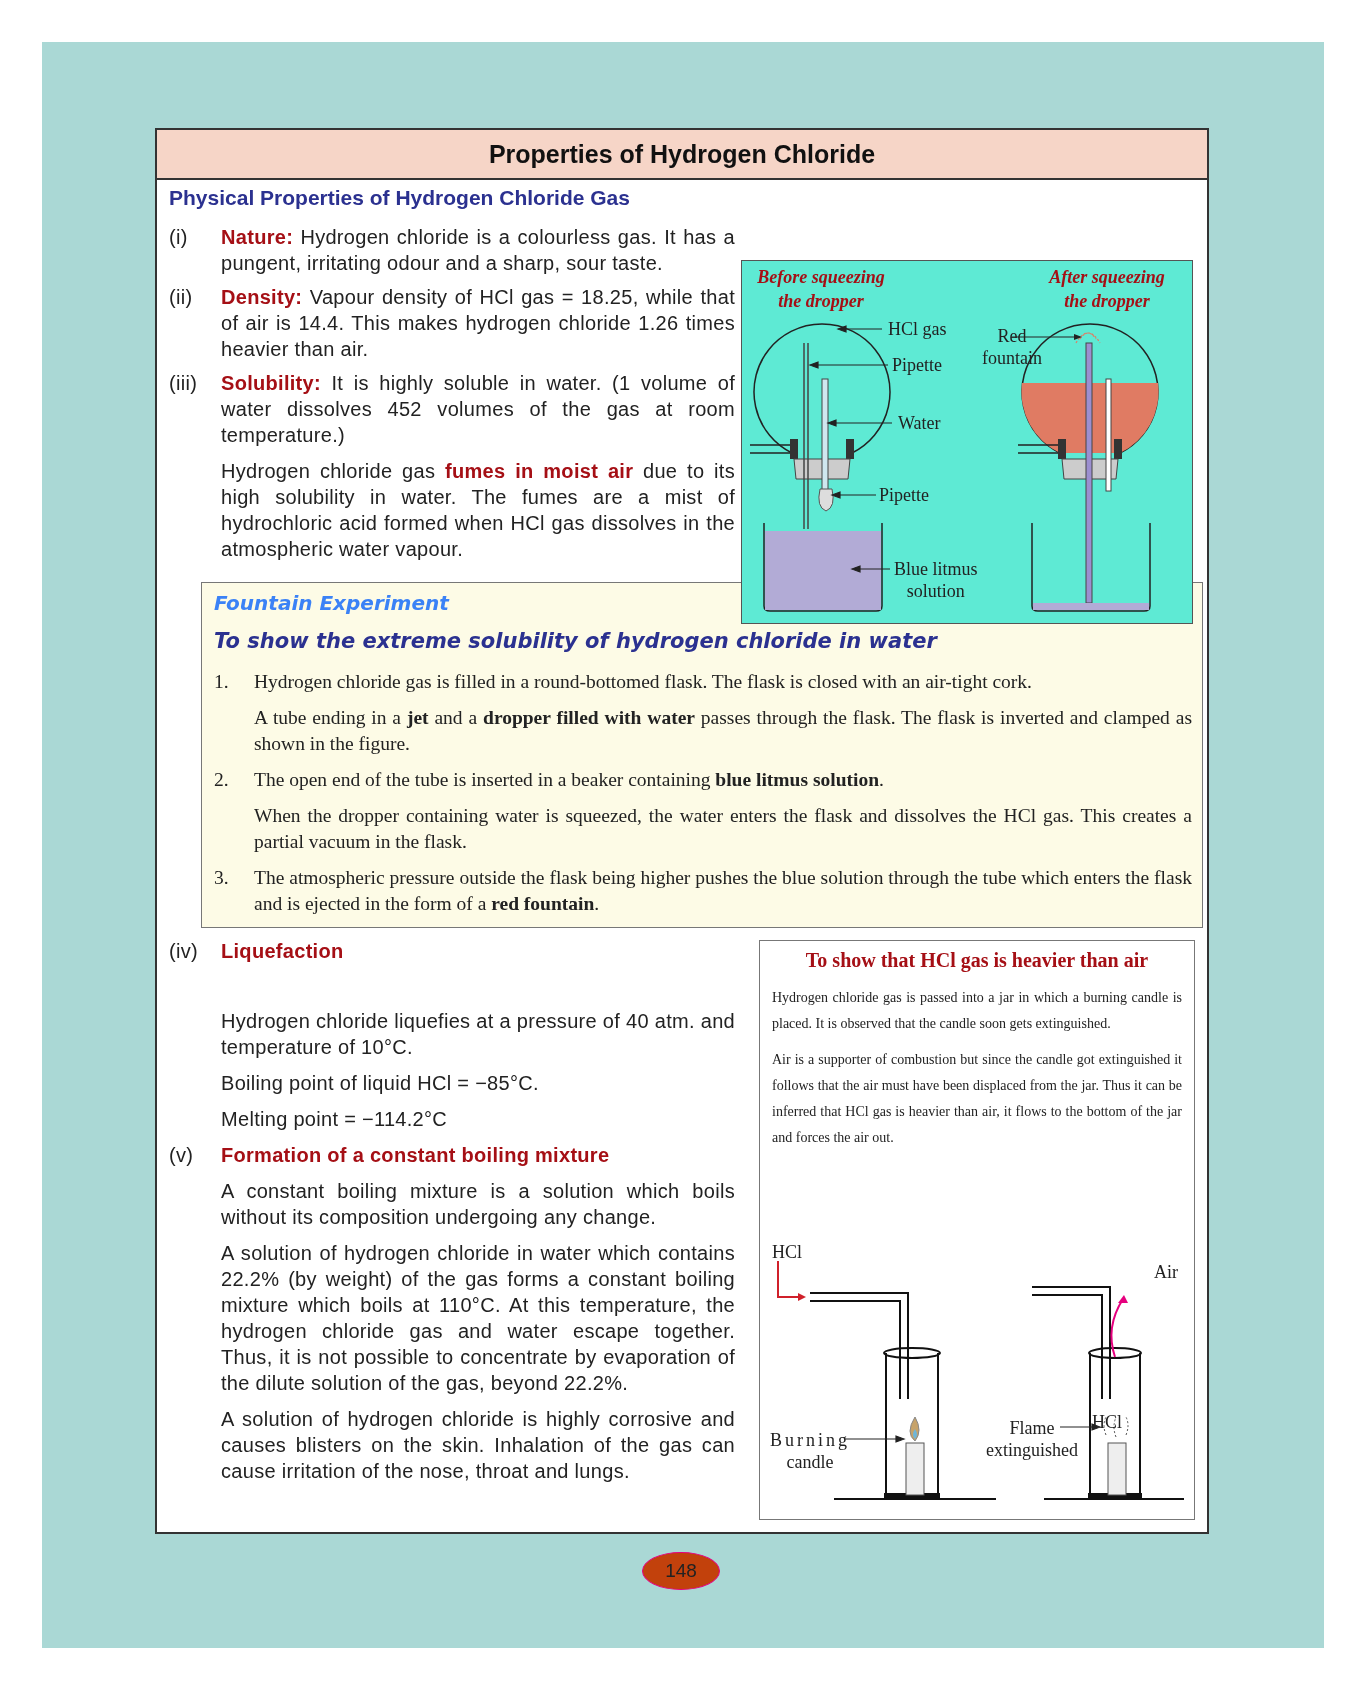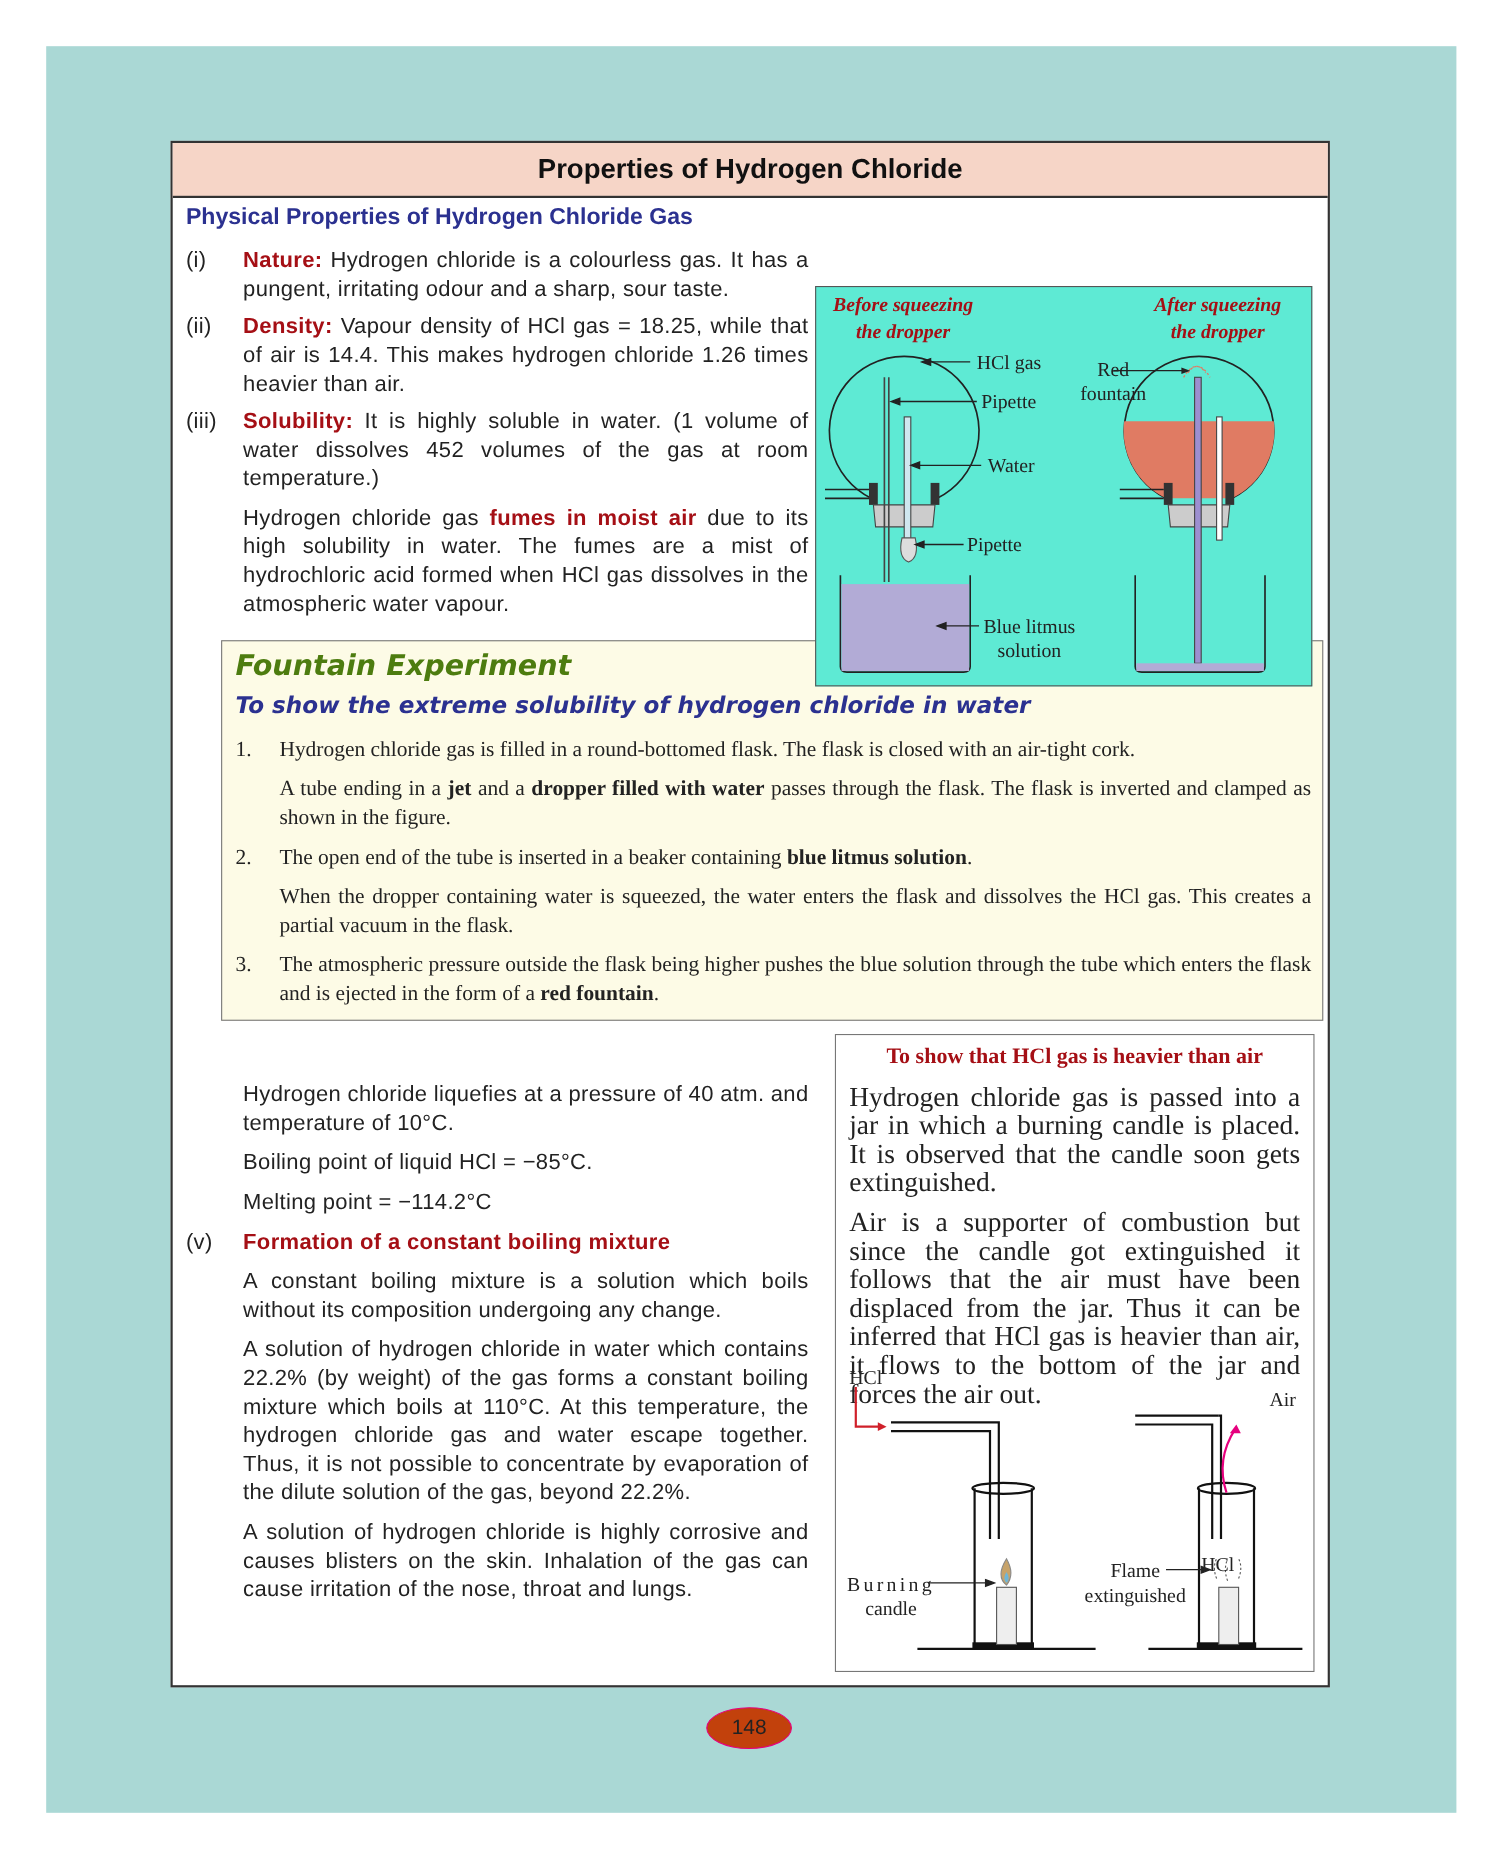--- a/index.html
+++ b/index.html
@@ -7,30 +7,30 @@
   .bg{position:absolute;left:42px;top:42px;width:1282px;height:1606px;background:#aad8d5;}
   .page{position:absolute;left:155px;top:128px;width:1054px;height:1406px;background:#fff;border:2px solid #333;box-sizing:border-box;}
   .title-bar{height:48px;background:#f6d5c7;border-bottom:2px solid #333;display:flex;align-items:center;justify-content:center;font-weight:bold;font-size:25px;color:#111;}
   .abs{position:absolute;}
   .h-blue{color:#2b3190;font-weight:bold;font-size:21px;}
   .sans{font-family:"Liberation Sans",sans-serif;font-size:20px;line-height:26px;color:#222;letter-spacing:0.3px;}
   .red{color:#a50f15;font-weight:bold;}
   .num{position:absolute;left:0;}
   .item{position:relative;padding-left:52px;}
   .fountain{position:absolute;left:44px;top:452px;width:1002px;height:346px;background:#fdfbe6;border:1.5px solid #777;box-sizing:border-box;}
-  .f-title{color:#4d7c0f;font-style:italic;font-weight:bold;font-size:26px;font-family:"DejaVu Sans",sans-serif;}
+  .f-title{color:#3b82f6;font-style:italic;font-weight:bold;font-size:20px;font-family:"DejaVu Sans",sans-serif;}
   .f-sub{color:#2b3190;font-style:italic;font-weight:bold;font-size:21px;font-family:"DejaVu Sans",sans-serif;}
   .step{position:relative;padding-left:40px;font-family:"Liberation Serif",serif;font-size:19.5px;line-height:26px;color:#222;text-align:justify;}
   .step .n{position:absolute;left:0;}
   .fig1{position:absolute;left:584px;top:130px;width:452px;height:364px;background:#5eead4;border:1.5px solid #555;box-sizing:border-box;}
   .fig-cap{font-family:"Liberation Serif",serif;font-style:italic;font-weight:bold;color:#a50f15;font-size:18px;text-align:center;line-height:24px;}
   .lbl{font-family:"Liberation Serif",serif;font-size:18px;color:#222;line-height:22px;}
   .box2{position:absolute;left:602px;top:810px;width:436px;height:580px;border:1.5px solid #777;box-sizing:border-box;background:#fff;}
   .box2 p{margin:0;}
-  .b2text{font-family:"Liberation Serif",serif;font-size:25px;line-height:26px;color:#222;text-align:justify;}
+  .b2text{font-family:"Liberation Serif",serif;font-size:14px;line-height:26px;color:#222;text-align:justify;}
   .pagenum{position:absolute;left:642px;top:1552px;width:76px;height:36px;border:1.5px solid #e6007e;border-radius:50%;background:#c2410c;display:flex;align-items:center;justify-content:center;font-size:19px;color:#222;}
 </style>
 </head>
 <body>
 
 <div class="bg"></div>
 
 <div class="page">
   <div class="title-bar">Properties of Hydrogen Chloride</div>
 
@@ -129,20 +129,21 @@
         <div>Blue litmus</div>
         <div>solution</div>
       </div>
     <div class="abs lbl" style="left:240px;top:64px;text-align:center;">
         <div>Red</div>
         <div>fountain</div>
       </div>
   </div>
 
   <div class="abs sans" style="left:12px;top:808px;width:566px;text-align:justify;">
+    <div class="item" style="margin-bottom:10px;"><span class="num">(iv)</span><span class="red">Liquefaction</span></div>
     <div class="item" style="margin-bottom:10px;margin-top:44px;">Hydrogen chloride liquefies at a pressure of 40 atm. and temperature of 10°C.</div>
     <div class="item" style="margin-bottom:10px;">Boiling point of liquid HCl = −85°C.</div>
     <div class="item" style="margin-bottom:10px;">Melting point = −114.2°C</div>
     <div class="item" style="margin-bottom:10px;"><span class="num">(v)</span><span class="red">Formation of a constant boiling mixture</span></div>
     <div class="item" style="margin-bottom:10px;">A constant boiling mixture is a solution which boils without its composition undergoing any change.</div>
     <div class="item" style="margin-bottom:10px;">A solution of hydrogen chloride in water which contains 22.2% (by weight) of the gas forms a constant boiling mixture which boils at 110°C. At this temperature, the hydrogen chloride gas and water escape together. Thus, it is not possible to concentrate by evaporation of the dilute solution of the gas, beyond 22.2%.</div>
     <div class="item">A solution of hydrogen chloride is highly corrosive and causes blisters on the skin. Inhalation of the gas can cause irritation of the nose, throat and lungs.</div>
   </div>
 
   <div class="box2">

